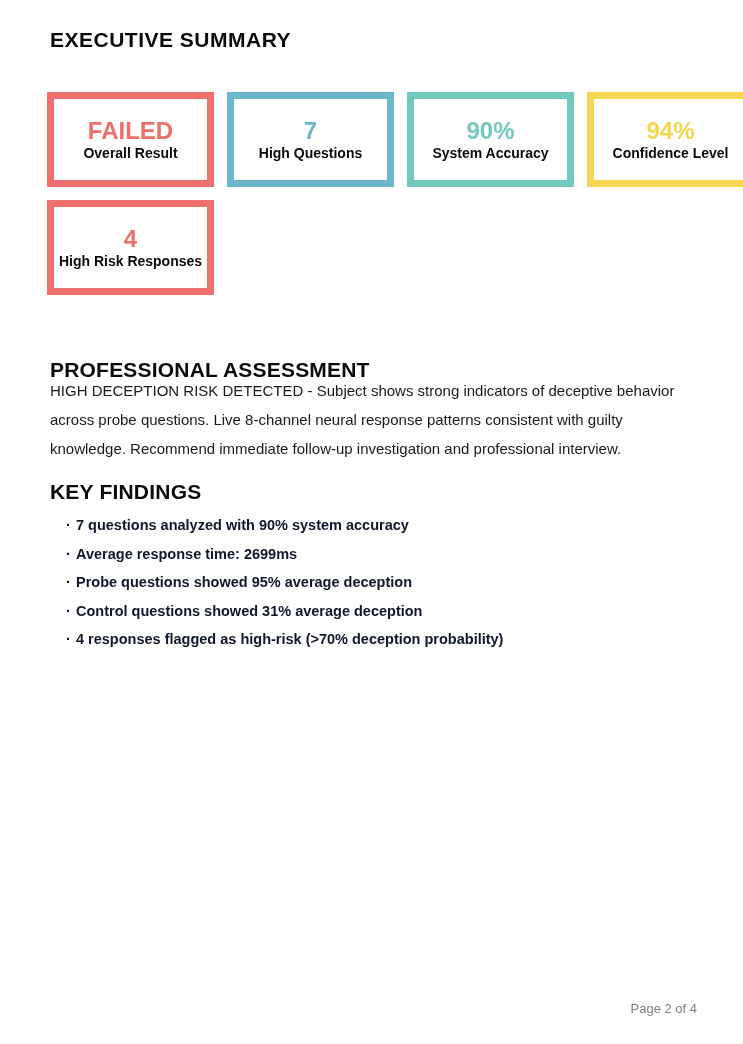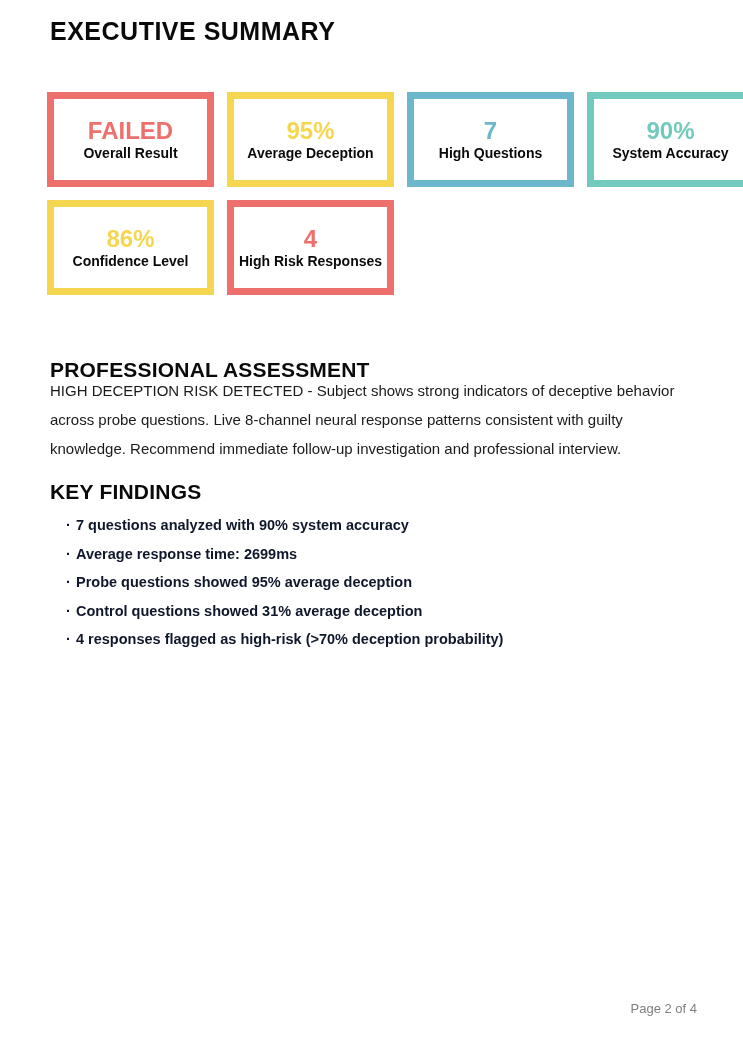--- a/index.html
+++ b/index.html
@@ -10,22 +10,22 @@
     height: 1044px;
     background: #ffffff;
     font-family: "Liberation Sans", sans-serif;
     color: #111111;
     overflow: hidden;
     margin: 0 auto;
   }
   .doc-title {
     position: absolute;
     left: 50px;
-    top: 17px;
-    font-size: 25px;
+    top: 28px;
+    font-size: 21px;
     font-weight: bold;
     letter-spacing: 0.5px;
     color: #0a0a0a;
   }
   .cards-grid {
     position: absolute;
     left: 47px;
     top: 92px;
     width: 707px;
     display: grid;
@@ -109,37 +109,33 @@
 
   <h1 class="doc-title">EXECUTIVE SUMMARY</h1>
 
   <div class="cards-grid">
 
     <div class="stat-card" style="border-color: rgb(238, 112, 108);">
       <div class="stat-value" style="color: rgb(238, 112, 108);">FAILED</div>
       <div class="stat-label">Overall Result</div>
     </div>
 
-    <div class="stat-card" style="border-color: rgb(245, 214, 80);">
-      <div class="stat-value" style="color: rgb(245, 214, 80);">95%</div>
-      <div class="stat-label">Average Deception</div>
-    </div>
 
     <div class="stat-card" style="border-color: rgb(108, 183, 204);">
       <div class="stat-value" style="color: rgb(108, 183, 204);">7</div>
       <div class="stat-label">High Questions</div>
     </div>
 
     <div class="stat-card" style="border-color: rgb(114, 201, 189);">
       <div class="stat-value" style="color: rgb(114, 201, 189);">90%</div>
       <div class="stat-label">System Accuracy</div>
     </div>
 
     <div class="stat-card" style="border-color: rgb(245, 214, 80);">
-      <div class="stat-value" style="color: rgb(245, 214, 80);">86%</div>
+      <div class="stat-value" style="color: rgb(245, 214, 80);">94%</div>
       <div class="stat-label">Confidence Level</div>
     </div>
 
     <div class="stat-card" style="border-color: rgb(238, 112, 108);">
       <div class="stat-value" style="color: rgb(238, 112, 108);">4</div>
       <div class="stat-label">High Risk Responses</div>
     </div>
 
   </div>
 

